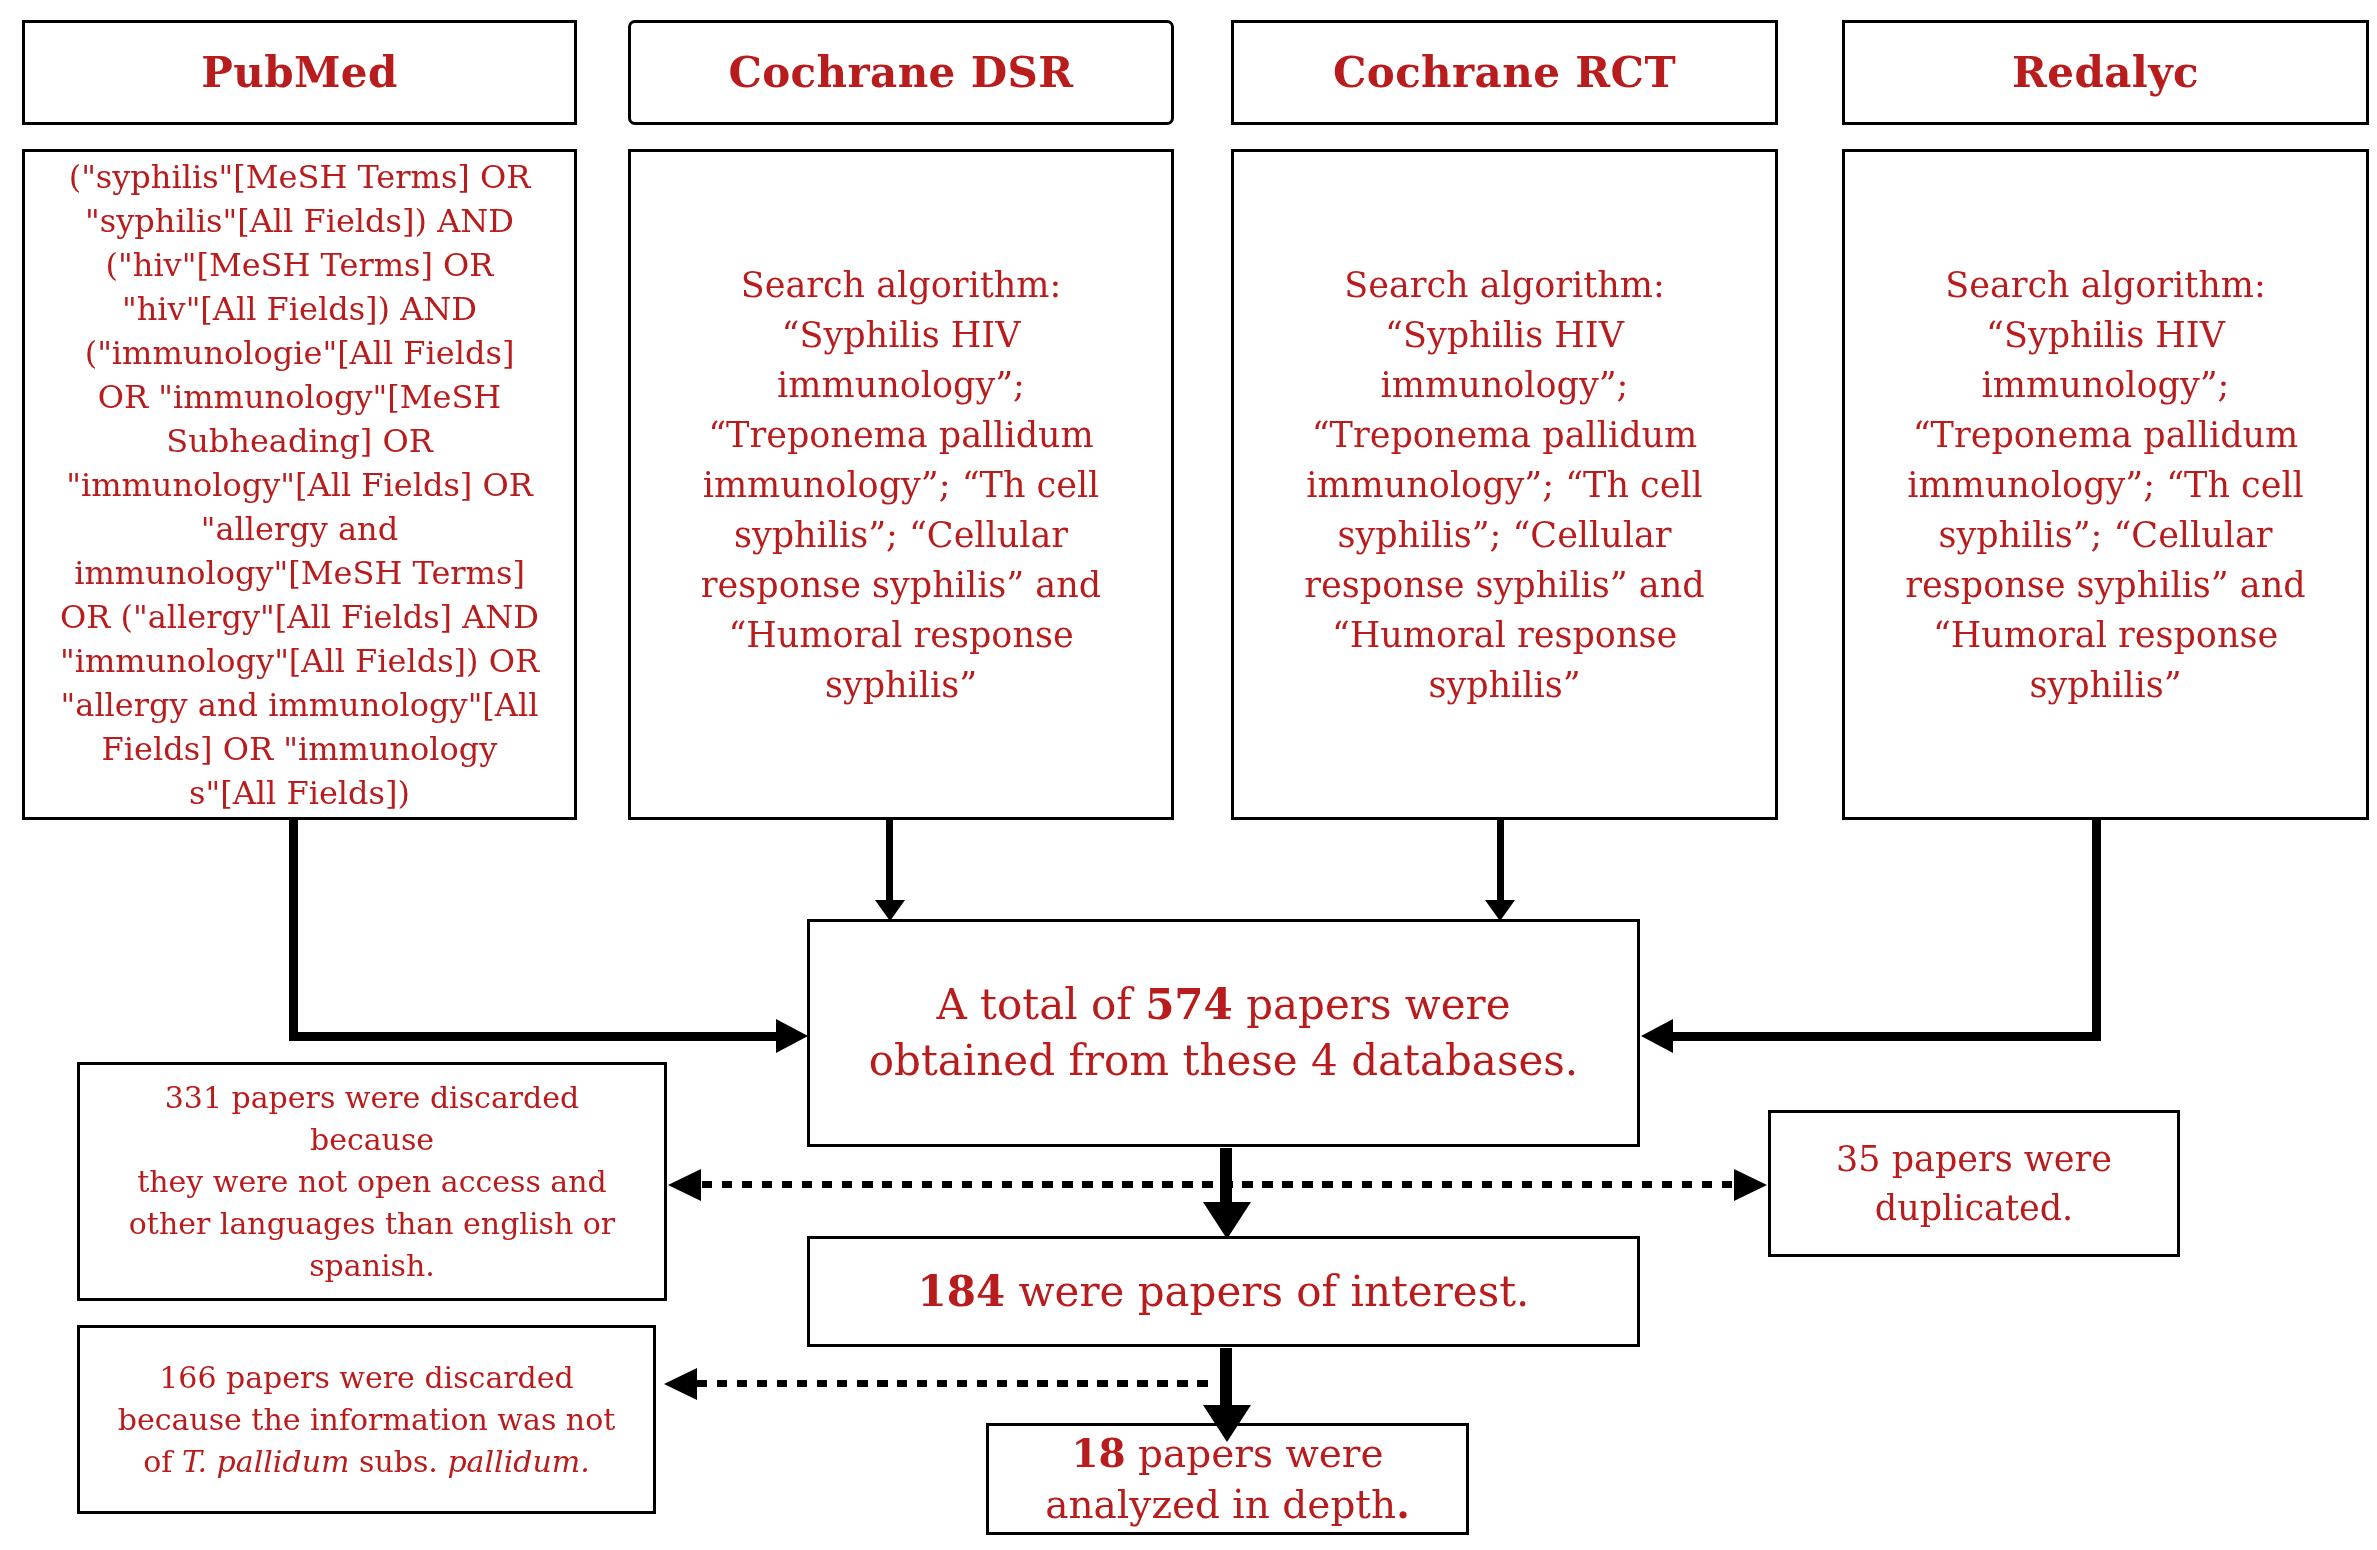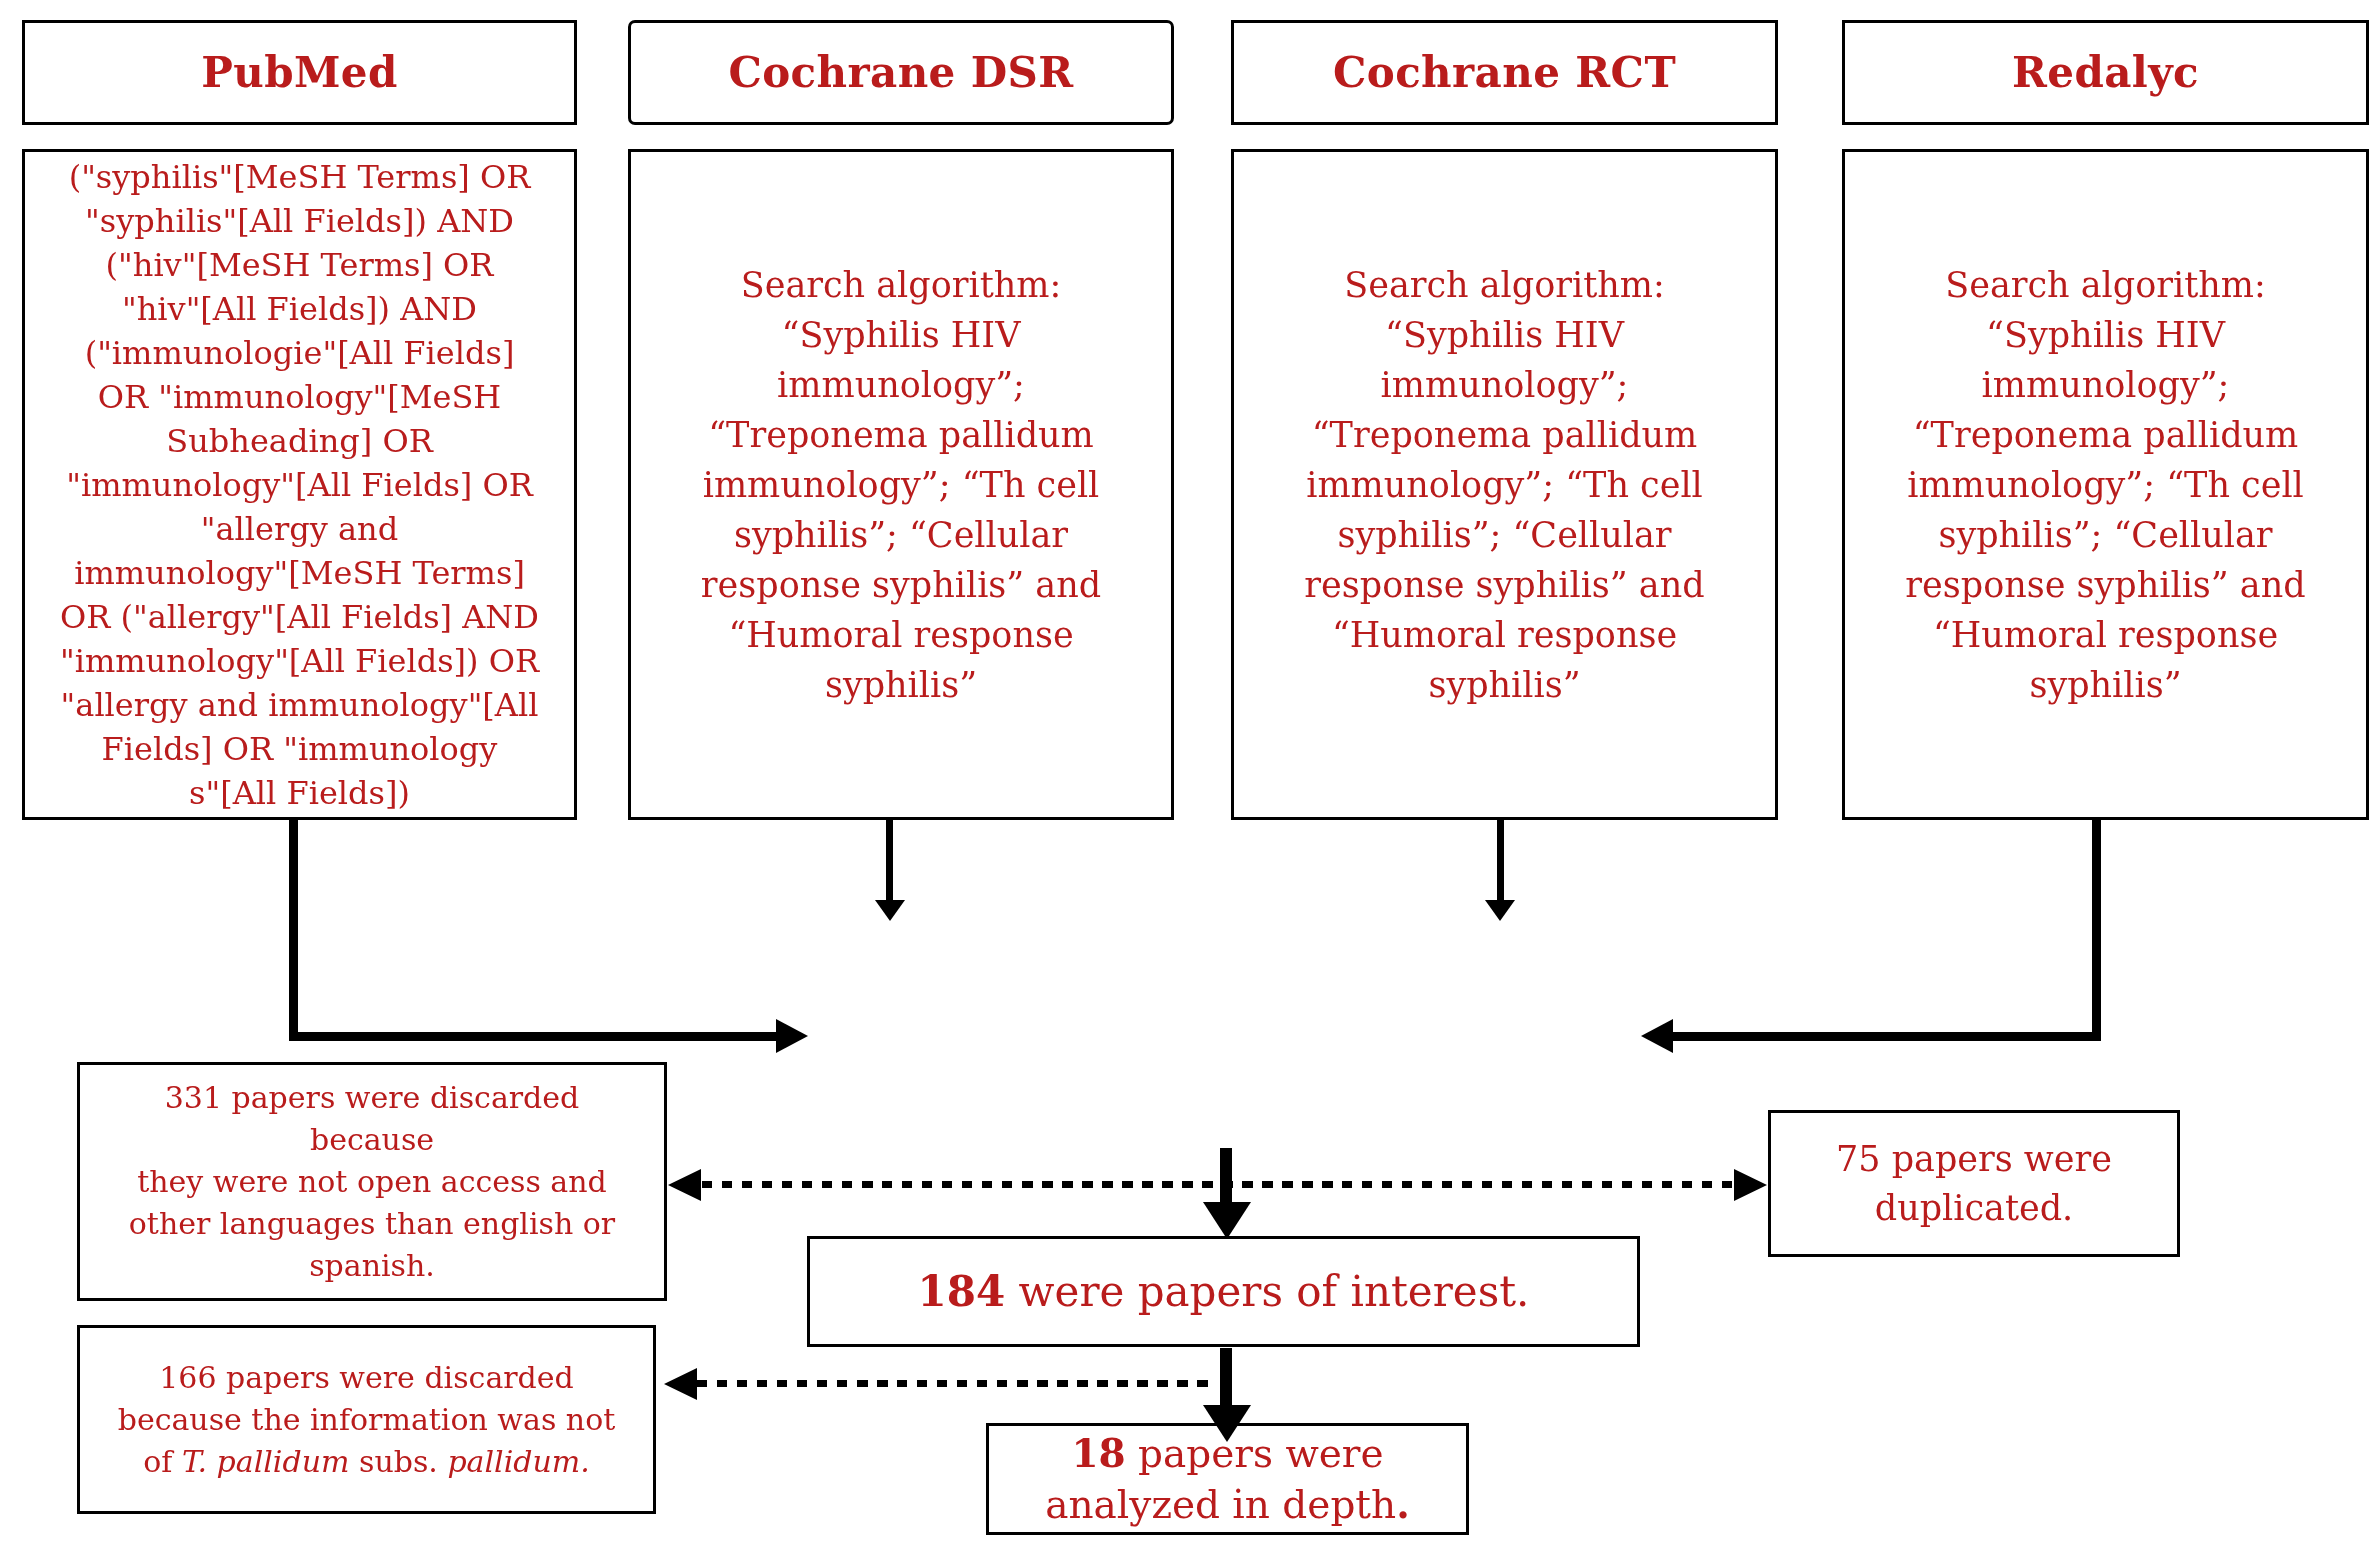--- a/index.html
+++ b/index.html
@@ -97,30 +97,36 @@
 “Syphilis HIV
 immunology”;
 “Treponema pallidum
 immunology”; “Th cell
 syphilis”; “Cellular
 response syphilis” and
 “Humoral response
 syphilis”</span>
   </div>
 
+  <div class="box total-text" style="left:807px;top:919px;width:833px;height:228px;">
+    <div>
+      <div><span>A total of </span><span class="b">574</span><span> papers were</span></div>
+      <div>obtained from these 4 databases.</div>
+    </div>
+  </div>
 
   <div class="box side-text" style="left:77px;top:1062px;width:590px;height:239px;padding:0 19px;">
     <span>331 papers were discarded because
 they were not open access and
 other languages than english or
 spanish.</span>
   </div>
 
   <div class="box dup-text" style="left:1768px;top:1110px;width:412px;height:147px;">
-    <span>75 papers were
+    <span>35 papers were
 duplicated.</span>
   </div>
 
   <div class="box interest-text" style="left:807px;top:1236px;width:833px;height:111px;">
     <div><span class="b">184</span><span> were papers of interest.</span></div>
   </div>
 
   <div class="box side-wrap" style="left:77px;top:1325px;width:579px;height:189px;padding:0 23px;align-items:center;">
     <div><span>166 papers were discarded because the information was not of </span><span class="it">T. pallidum</span><span> subs. </span><span class="it">pallidum.</span></div>
   </div>

